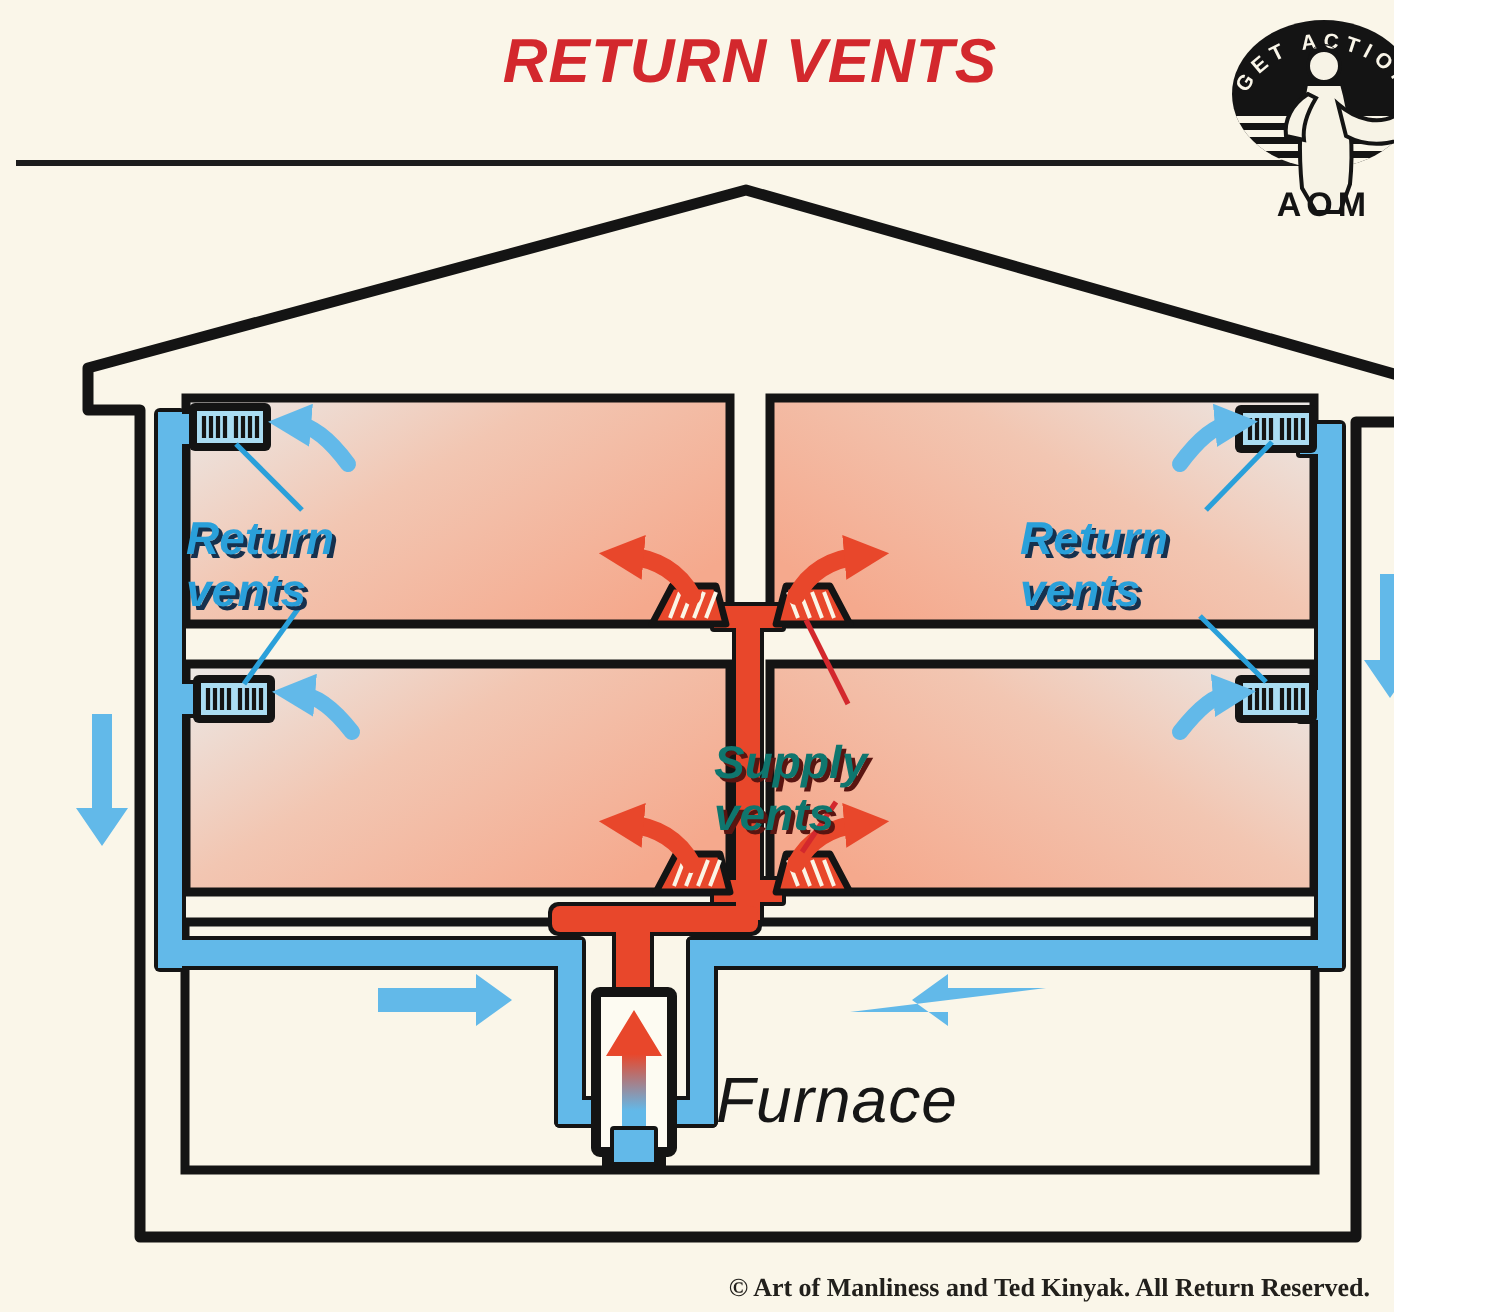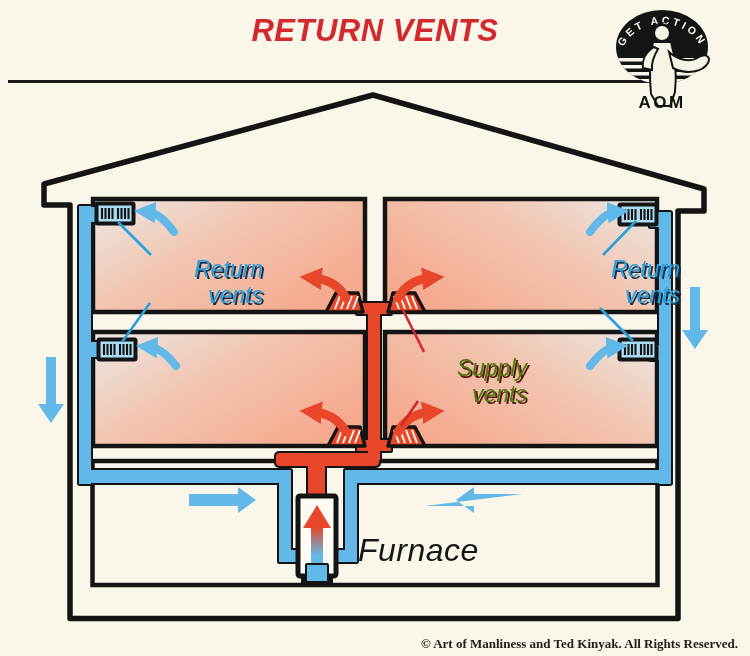--- a/index.html
+++ b/index.html
@@ -1,37 +1,37 @@
 <!DOCTYPE html>
 <html><head>
 <meta charset="utf-8">
 <style>
   html,body{margin:0;padding:0;}
   .stage{
-    position:relative;width:750px;height:656px;overflow:hidden;
+    position:relative;width:697px;height:656px;overflow:hidden;
     background:#faf6e9;
     font-family:"Liberation Sans", sans-serif;
   }
   .title{
     position:absolute;top:13px;left:0;width:750px;text-align:center;
     color:#d3282d;font-weight:bold;font-style:italic;
     font-size:31px;line-height:36px;letter-spacing:.5px;
   }
   .title span{display:block;}
   .rule{
     position:absolute;top:80px;left:8px;width:652px;height:3px;background:#1c1c1c;
   }
   .logo{position:absolute;top:2px;left:598px;width:150px;height:115px;}
   .vent-label{
-    position:absolute;width:170px;text-align:right;
-    font-weight:normal;font-style:italic;font-size:23px;line-height:26px;
+    position:absolute;width:170px;text-align:left;
+    font-weight:bold;font-style:italic;font-size:23px;line-height:26px;
   }
   .vent-label span{display:block;}
   .lbl-blue{color:#2aa0da;text-shadow:2px 2px 0 #16314e;}
-  .lbl-red{color:#4d7c0f;text-shadow:2px 2px 0 #591511;}
+  .lbl-red{color:#0f766e;text-shadow:2px 2px 0 #591511;margin-top:13px;}
   .furnace-label{
     position:absolute;left:358px;top:532px;font-style:italic;
     font-size:32px;color:#161616;letter-spacing:.5px;
   }
   .copyright{
     position:absolute;top:636px;right:12px;
     font-family:"Liberation Serif", serif;font-weight:bold;
     font-size:13px;color:#22201c;
   }
   svg{display:block;}
@@ -228,14 +228,14 @@
   <div class="vent-label lbl-blue" style="left:510px;top:256px;">
     <span>Return</span>
     <span>vents</span>
   </div>
   <div class="vent-label lbl-red" style="left:357px;top:355px;">
     <span>Supply</span>
     <span>vents</span>
   </div>
   <div class="furnace-label">Furnace</div>
 
-  <div class="copyright">© Art of Manliness and Ted Kinyak. All Rights Reserved.</div>
+  <div class="copyright">© Art of Manliness and Ted Kinyak. All Return Reserved.</div>
 </div>
 
 </body></html>

